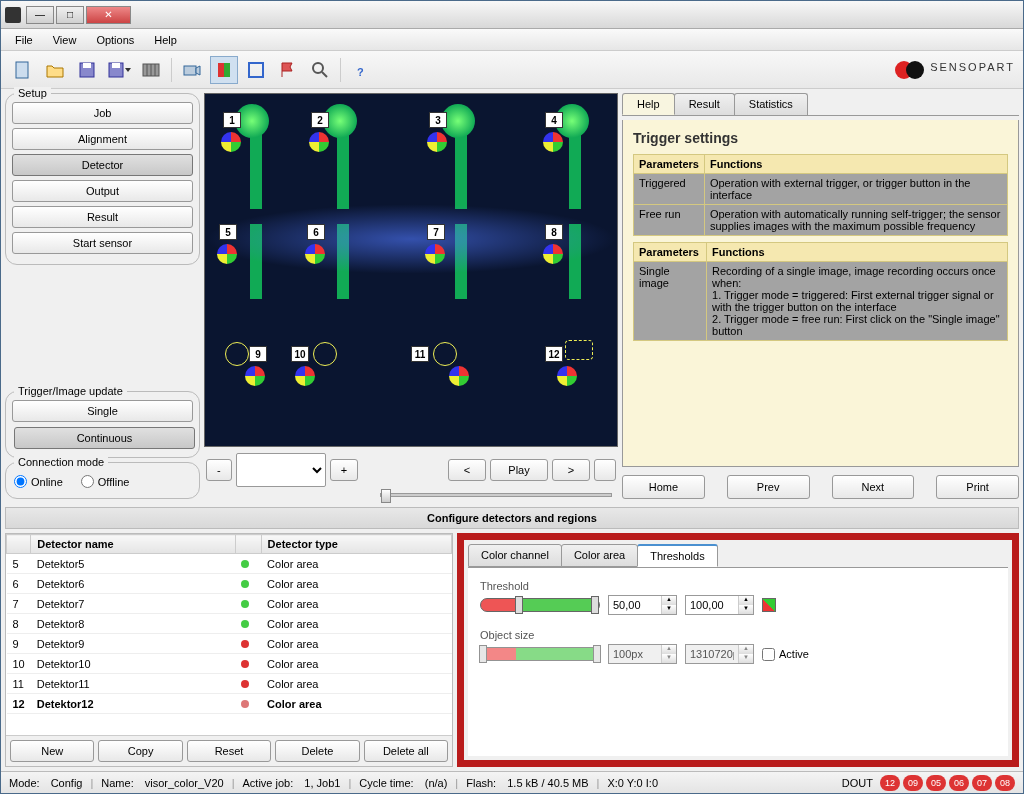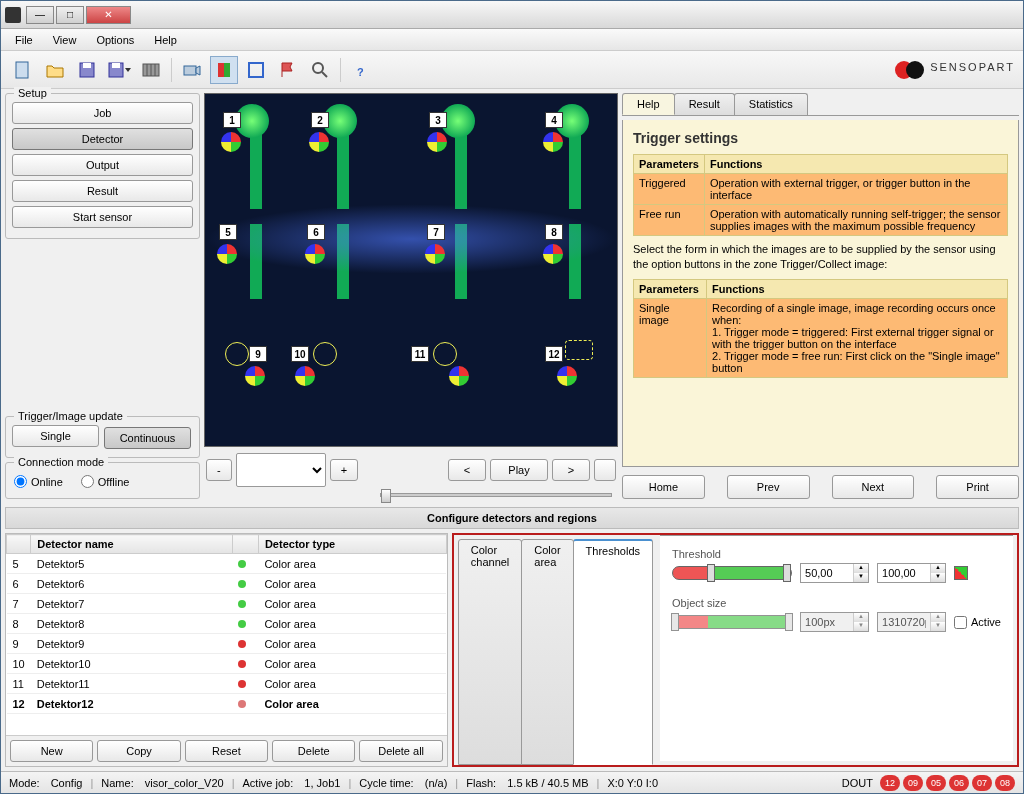--- a/index.html
+++ b/index.html
@@ -17,59 +17,59 @@
 .tool-btn{width:28px;height:28px;border:1px solid transparent;display:flex;align-items:center;justify-content:center;cursor:pointer}
 .tool-btn.active{background:#d0e0f0;border-color:#8ac}
 .tool-sep{width:1px;height:24px;background:#ccc;margin:0 2px}
 .brand{margin-left:auto;display:flex;gap:6px;font-size:20px;letter-spacing:2px;color:#333}
 .brand-logo{display:flex}
 .brand-circle{width:18px;height:18px;border-radius:50%}
 .main-area{display:flex;flex:1;padding:4px;gap:4px;min-height:0}
 .left-col{width:195px;display:flex;flex-direction:column;gap:4px}
 .center-col{width:414px;display:flex;flex-direction:column;gap:4px}
 .right-col{flex:1;display:flex;flex-direction:column;gap:4px}
-.groupbox{border:1px solid #bbb;border-radius:3px;padding:8px 6px 6px;position:relative;background:#f0f0f0}
+.groupbox{border:1px solid #bbb;border-radius:12px;padding:8px 6px 6px;position:relative;background:#f0f0f0}
 .groupbox-title{position:absolute;top:-7px;left:8px;background:#f0f0f0;padding:0 4px;font-size:11px}
 .setup-btn{display:block;width:100%;height:22px;margin-bottom:4px;background:linear-gradient(to bottom,#fff,#e8e8e8);border:1px solid #999;border-radius:3px;cursor:pointer}
 .setup-btn.active{background:linear-gradient(to bottom,#e0e0e0,#c8c8c8);border-color:#777}
 .trigger-box{display:flex;gap:4px}
-.trigger-side{display:flex;flex-direction:row;gap:3px;flex:1}
+.trigger-side{display:flex;flex-direction:column;gap:3px;flex:1}
 .radio-row{display:flex;gap:18px;padding:4px 2px}
 .viewer{flex:1;background:#0a1530;border:1px solid #666;position:relative;overflow:hidden;min-height:320px}
 .marker{position:absolute;width:18px;height:16px;background:#fff;border:1px solid #333;display:flex;align-items:center;justify-content:center;font-size:10px;font-weight:bold}
 .color-wheel{position:absolute;width:20px;height:20px;border-radius:50%;background:conic-gradient(#e33 0 90deg,#3c3 90deg 180deg,#ee3 180deg 270deg,#33e 270deg 360deg)}
 .circle-yellow{position:absolute;border:1px solid #ee5;border-radius:50%}
 .viewer-controls{display:flex;align-items:center;gap:4px;padding:2px}
 .vc-btn{height:22px;padding:0 10px;background:linear-gradient(to bottom,#fff,#e8e8e8);border:1px solid #999;border-radius:3px;cursor:pointer}
 .zoom-select{flex:0 0 90px;height:22px;border:1px solid #999;border-radius:2px;padding:16px 4px;background:#fff}
 .slider-track{flex:1;height:4px;background:#ccc;border:1px solid #999;position:relative;margin:0 4px}
 .slider-thumb{position:absolute;left:0;top:-5px;width:10px;height:14px;background:linear-gradient(to bottom,#fff,#ccc);border:1px solid #888}
 .right-tabs{display:flex;border-bottom:1px solid #999}
 .rtab{padding:4px 14px;background:linear-gradient(to bottom,#f0f0f0,#ddd);border:1px solid #999;border-bottom:none;margin-right:-1px;cursor:pointer;border-radius:3px 3px 0 0}
 .rtab.active{background:#f8f5e0;border-bottom:1px solid #f8f5e0;position:relative;z-index:1}
 .help-panel{flex:1;background:#faf5d8;border:1px solid #999;border-top:none;padding:10px;overflow:auto;min-height:0}
 .help-panel h3{font-size:14px;font-weight:bold;margin-bottom:8px;color:#333}
 .help-panel p{margin-bottom:6px;line-height:1.4}
 .help-table{width:100%;border-collapse:collapse;margin:6px 0}
-.help-table td{border:1px solid #d4c880;padding:3px 5px;vertical-align:top;background:#fdba74}
+.help-table td{border:1px solid #d4c880;padding:3px 5px;vertical-align:top;background:#a3a3a3}
 .help-table .hdr{font-weight:bold;background:#f5e8b0}
 .help-btns{display:flex;gap:22px;padding-top:4px}
 .help-btns button{flex:1;height:24px;background:linear-gradient(to bottom,#fff,#e8e8e8);border:1px solid #999;border-radius:3px;cursor:pointer}
 .section-header{background:linear-gradient(to bottom,#e8e8e8,#d8d8d8);text-align:center;font-weight:bold;padding:4px;border:1px solid #bbb;margin:4px}
 .lower-area{display:flex;padding:0 4px 4px;gap:4px;height:238px}
 .det-panel{width:448px;display:flex;flex-direction:column;border:1px solid #bbb}
 .det-table{flex:1;overflow:auto;background:#fff}
 .det-table table{width:100%;border-collapse:collapse}
 .det-table th{background:linear-gradient(to bottom,#f8f8f8,#e4e4e4);border:1px solid #ccc;padding:3px 6px;text-align:left;font-weight:bold}
 .det-table td{border-bottom:1px solid #eee;padding:2px 6px;height:20px}
 .det-table tr.sel td{font-weight:bold}
 .status-dot{display:inline-block;width:8px;height:8px;border-radius:50%;margin-right:6px}
 .det-btns{display:flex;gap:4px;padding:4px;background:#f0f0f0;border-top:1px solid #ccc}
 .det-btns button{flex:1;height:22px;background:linear-gradient(to bottom,#fff,#e8e8e8);border:1px solid #999;border-radius:3px;cursor:pointer;font-size:11px}
-.config-panel{flex:1;border:2px solid #b91c1c;display:flex;flex-direction:row}
+.config-panel{flex:1;border:7px solid #b91c1c;display:flex;flex-direction:column}
 .cfg-tabs{display:flex;padding:4px 4px 0;gap:0}
 .cfg-tab{padding:4px 12px;background:linear-gradient(to bottom,#f0f0f0,#ddd);border:1px solid #999;margin-right:-1px;cursor:pointer;border-radius:3px 3px 0 0}
 .cfg-tab.active{background:#fff;border-bottom-color:#fff;position:relative;z-index:1;border-top:2px solid #4a90d0}
 .cfg-body{flex:1;background:#fff;border-top:1px solid #999;margin:0 4px 4px;padding:12px}
 .thresh-row{display:flex;align-items:center;gap:8px;margin-bottom:14px}
 .thresh-label{color:#555;width:100%;margin-bottom:3px}
 .range-bar{width:120px;height:14px;background:linear-gradient(to right,#e55 0 30%,#5c5 30% 100%);border:1px solid #666;border-radius:7px;position:relative}
 .range-bar.disabled{opacity:0.7}
 .range-handle{position:absolute;width:8px;height:18px;top:-3px;background:#ddd;border:1px solid #666}
 .spinner{display:flex;align-items:center;border:1px solid #999;height:20px;background:#fff}
@@ -180,20 +180,21 @@
       <span>SENSOPART</span>
     </div>
   </div>
 
   <div class="main-area">
 
     <div class="left-col">
       <div class="groupbox" style="flex:0 0 auto">
         <div class="groupbox-title">Setup</div>
         <button class="setup-btn">Job</button>
+        <button class="setup-btn">Alignment</button>
         <button class="setup-btn active">Detector</button>
         <button class="setup-btn">Output</button>
         <button class="setup-btn">Result</button>
         <button class="setup-btn">Start sensor</button>
       </div>
       <div style="flex:1"></div>
       <div class="groupbox">
         <div class="groupbox-title">Trigger/Image update</div>
         <div class="trigger-box">
           <div class="trigger-side">
@@ -301,21 +302,20 @@
           <tr>
                 <td>Triggered</td>
                 <td>Operation with external trigger, or trigger button in the interface</td>
               </tr>
           <tr>
                 <td>Free run</td>
                 <td>Operation with automatically running self-trigger; the sensor supplies images with the maximum possible frequency</td>
               </tr>
         </tbody>
           </table>
-        <p>Select the form in which the images are to be supplied by the sensor using the option buttons in the zone Trigger/Collect image:</p>
         <table class="help-table">
           <tbody>
               <tr>
                 <td class="hdr">Parameters</td>
                 <td class="hdr">Functions</td>
               </tr>
           <tr>
                 <td>Single image</td>
                 <td style="white-space:pre-line">Recording of a single image, image recording occurs once when:
 1. Trigger mode = triggered: First external trigger signal or with the trigger button on the interface

